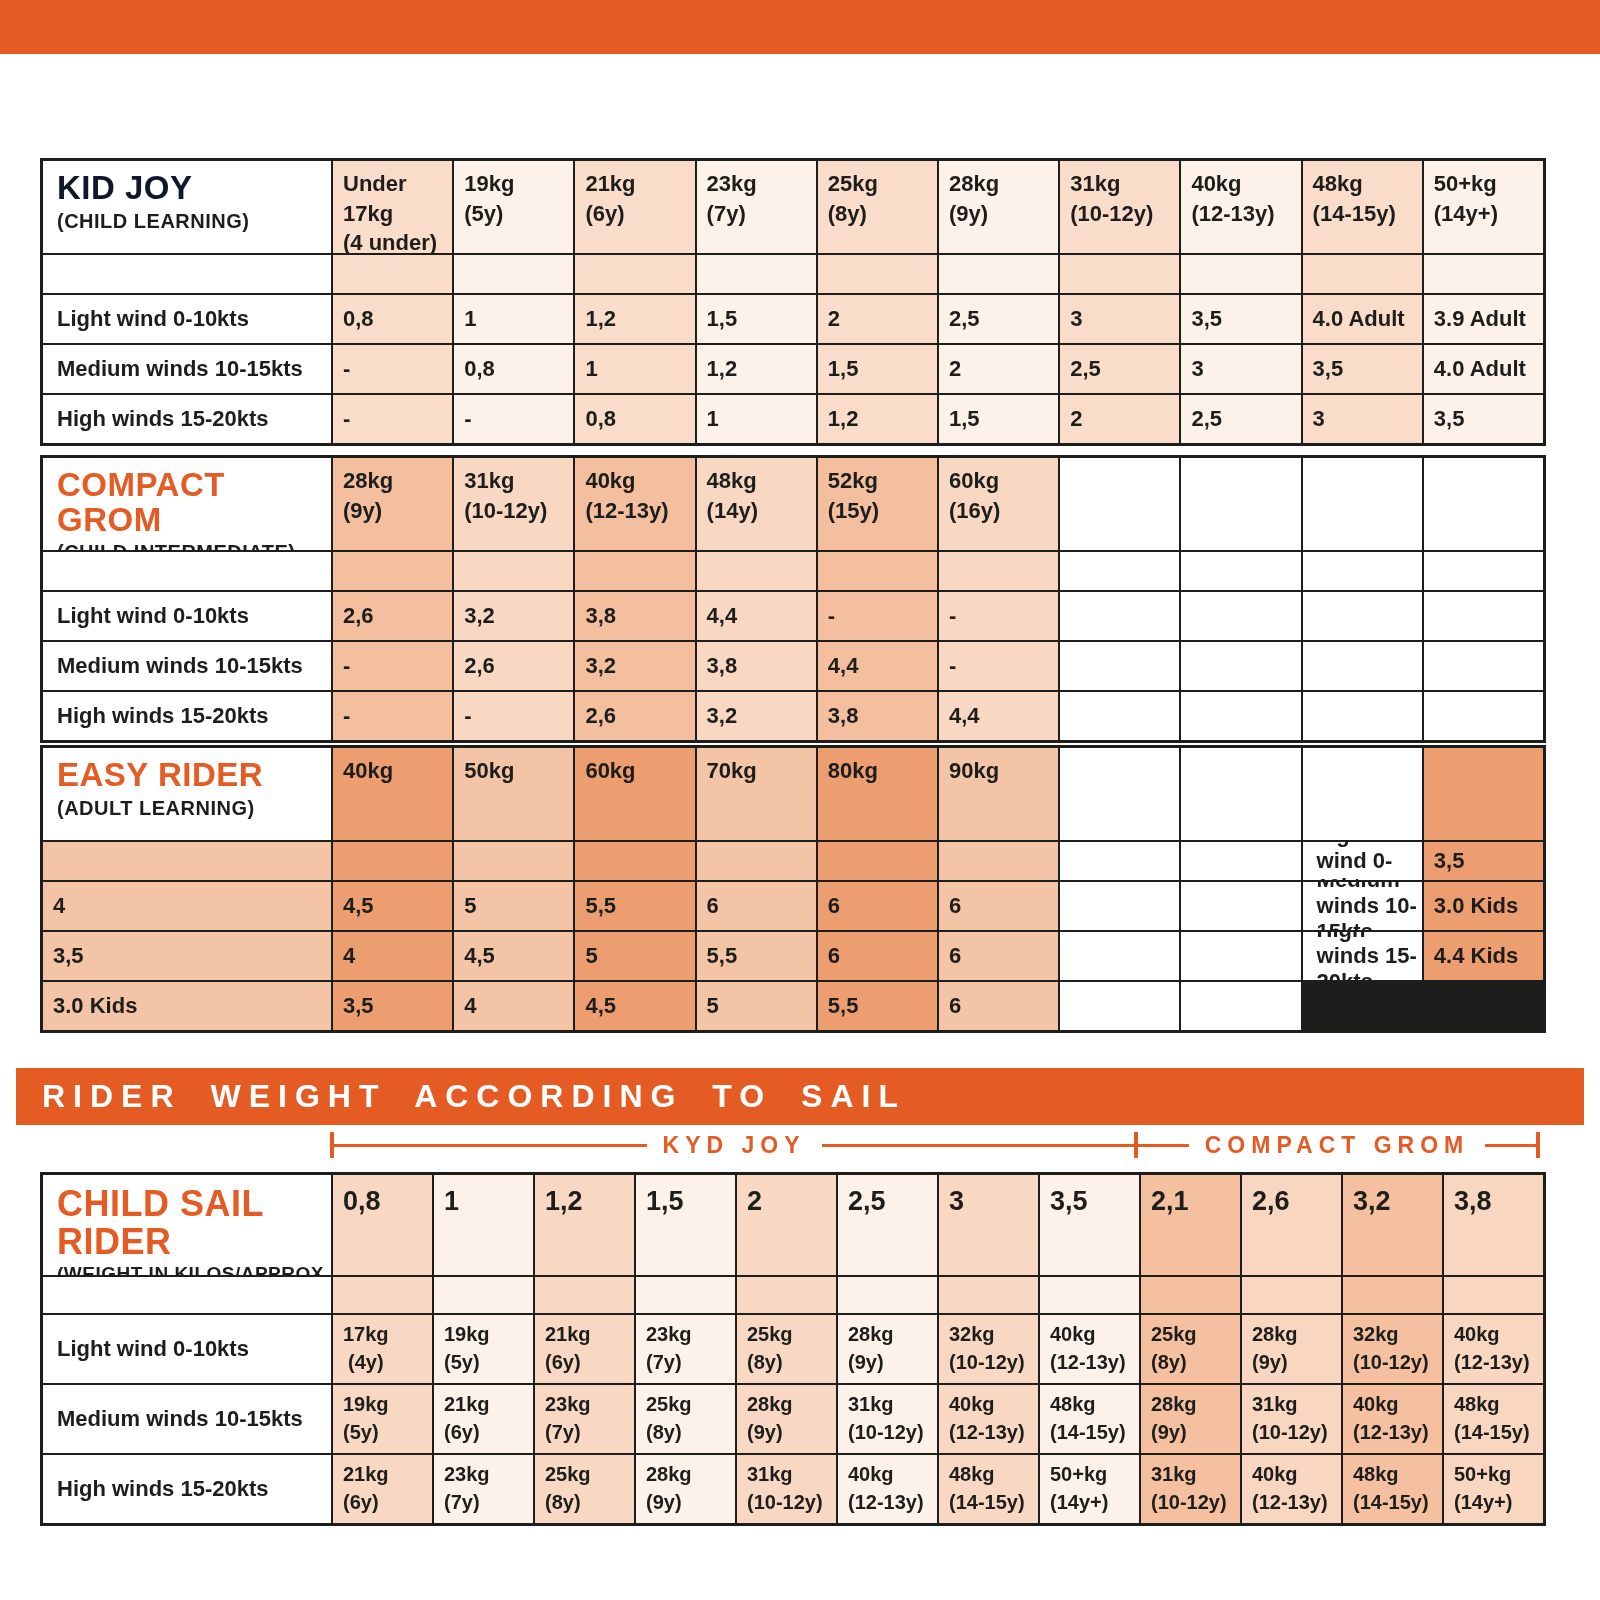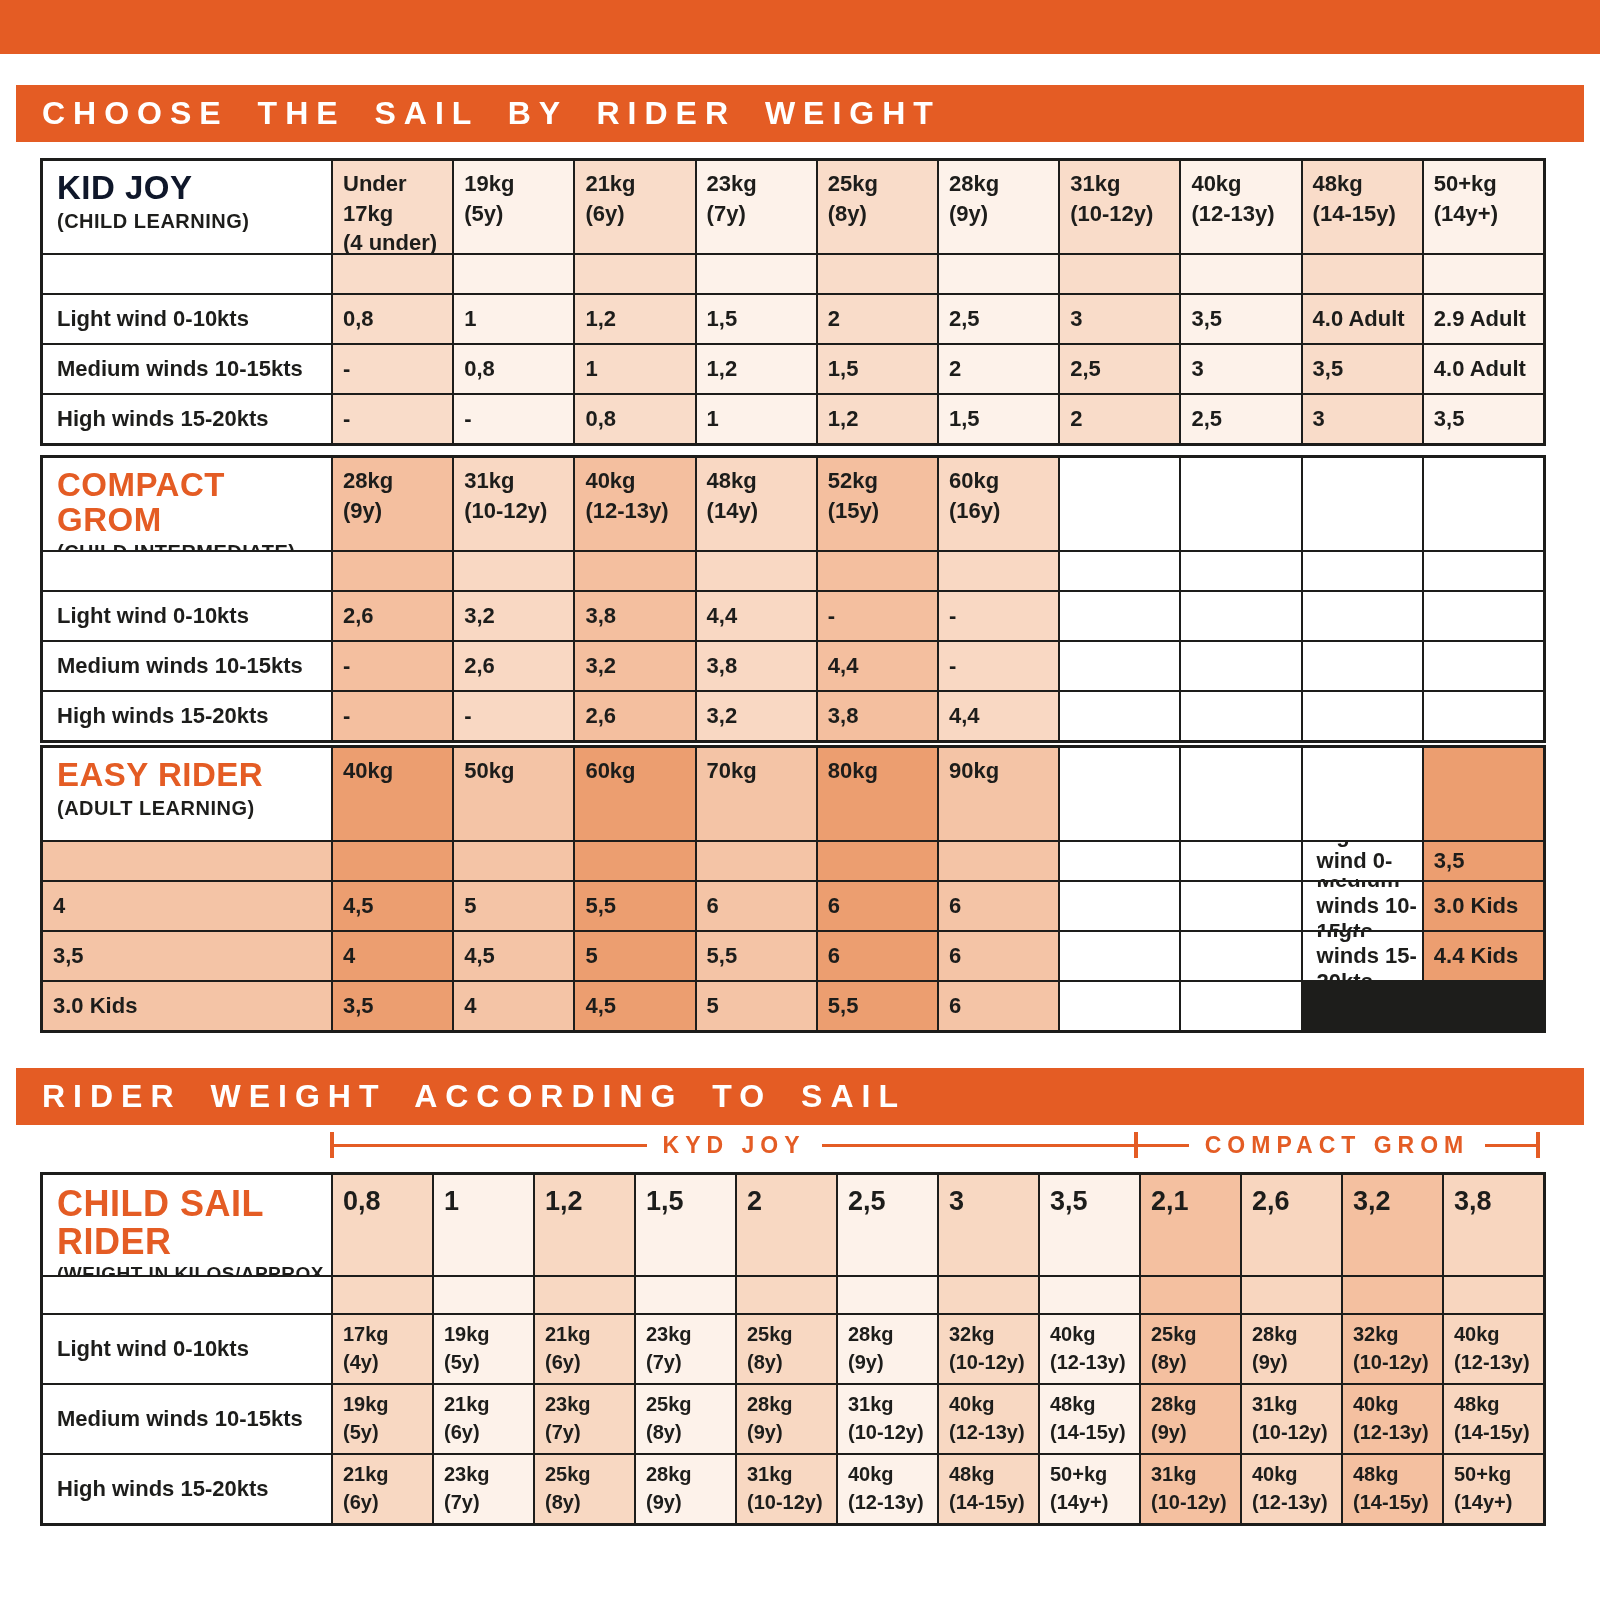--- a/index.html
+++ b/index.html
@@ -35,23 +35,20 @@
   .btick{width:4px;height:26px;flex:0 0 4px;}
   .blabel{font-weight:bold;font-size:23px;letter-spacing:6px;margin:0 16px;white-space:nowrap;}
 </style>
 </head>
 <body>
 
 <div class="page">
 
   <div class="topstrip" style="background: rgb(228, 92, 36);"></div>
 
-  <div class="barband" id="bar1" style="background: rgb(228, 92, 36);">
-    <span class="bartext">CHOOSE THE SAIL BY RIDER WEIGHT</span>
-  </div>
 
   <div class="tbl" id="tbl-kid-joy" style="grid-template-columns: 288px repeat(10, 1fr); grid-template-rows: 92px 38px repeat(3, 48px);">
       <div class="cell head-label">
         <div class="tbl-title" style="color: #0f172a;">KID JOY</div>
         <div class="tbl-sub">(CHILD LEARNING)</div>
       </div>
       <div class="cell col-head" style="background: rgb(249, 220, 201);">Under 17kg
 (4 under)</div>
       <div class="cell col-head" style="background: rgb(253, 242, 234);">19kg
 (5y)</div>
@@ -85,21 +82,21 @@
       <div class="cell row-label">Light wind 0-10kts</div>
       <div class="cell val" style="background: rgb(249, 220, 201);">0,8</div>
       <div class="cell val" style="background: rgb(253, 242, 234);">1</div>
       <div class="cell val" style="background: rgb(249, 220, 201);">1,2</div>
       <div class="cell val" style="background: rgb(253, 242, 234);">1,5</div>
       <div class="cell val" style="background: rgb(249, 220, 201);">2</div>
       <div class="cell val" style="background: rgb(253, 242, 234);">2,5</div>
       <div class="cell val" style="background: rgb(249, 220, 201);">3</div>
       <div class="cell val" style="background: rgb(253, 242, 234);">3,5</div>
       <div class="cell val" style="background: rgb(249, 220, 201);">4.0 Adult</div>
-      <div class="cell val" style="background: rgb(253, 242, 234);">2.9 Adult</div>
+      <div class="cell val" style="background: rgb(253, 242, 234);">3.9 Adult</div>
       <div class="cell row-label">Medium winds 10-15kts</div>
       <div class="cell val" style="background: rgb(249, 220, 201);">-</div>
       <div class="cell val" style="background: rgb(253, 242, 234);">0,8</div>
       <div class="cell val" style="background: rgb(249, 220, 201);">1</div>
       <div class="cell val" style="background: rgb(253, 242, 234);">1,2</div>
       <div class="cell val" style="background: rgb(249, 220, 201);">1,5</div>
       <div class="cell val" style="background: rgb(253, 242, 234);">2</div>
       <div class="cell val" style="background: rgb(249, 220, 201);">2,5</div>
       <div class="cell val" style="background: rgb(253, 242, 234);">3</div>
       <div class="cell val" style="background: rgb(249, 220, 201);">3,5</div>
@@ -285,21 +282,21 @@
       <div class="cell" style="background: rgb(253, 242, 234);"></div>
       <div class="cell" style="background: rgb(248, 216, 194);"></div>
       <div class="cell" style="background: rgb(253, 242, 234);"></div>
       <div class="cell" style="background: rgb(248, 216, 194);"></div>
       <div class="cell" style="background: rgb(253, 242, 234);"></div>
       <div class="cell" style="background: rgb(244, 192, 160);"></div>
       <div class="cell" style="background: rgb(248, 214, 191);"></div>
       <div class="cell" style="background: rgb(244, 192, 160);"></div>
       <div class="cell" style="background: rgb(248, 214, 191);"></div>
       <div class="cell row-label">Light wind 0-10kts</div>
-      <div class="cell val" style="background: rgb(248, 216, 194);">17kg
+      <div class="cell val" style="background: rgb(248, 216, 194); text-align: center;">17kg
 (4y)</div>
       <div class="cell val" style="background: rgb(253, 242, 234);">19kg
 (5y)</div>
       <div class="cell val" style="background: rgb(248, 216, 194);">21kg
 (6y)</div>
       <div class="cell val" style="background: rgb(253, 242, 234);">23kg
 (7y)</div>
       <div class="cell val" style="background: rgb(248, 216, 194);">25kg
 (8y)</div>
       <div class="cell val" style="background: rgb(253, 242, 234);">28kg

